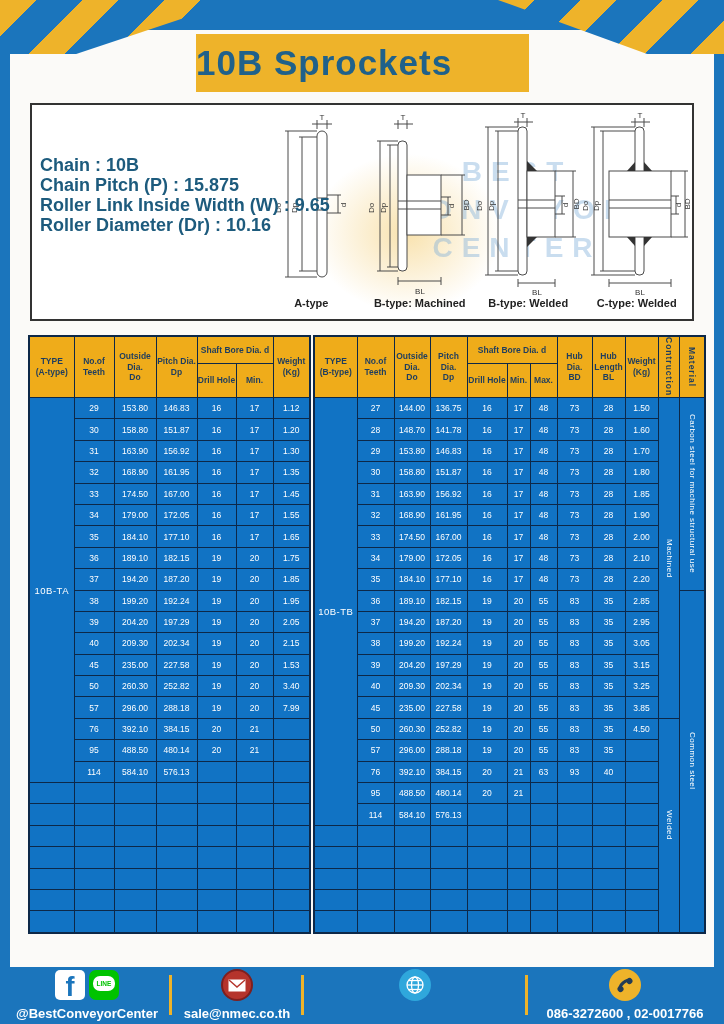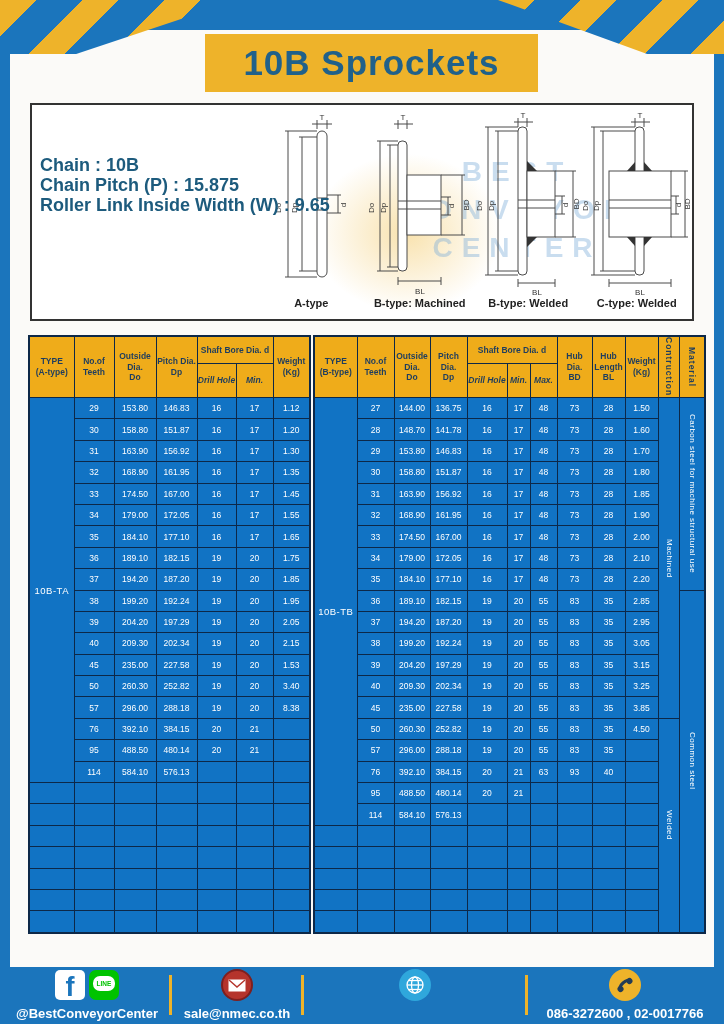--- a/index.html
+++ b/index.html
@@ -8,22 +8,22 @@
 
   
   .page{position:absolute;left:10px;top:28px;width:704px;height:939px;background:#fbfaf8;}
   .top-band{position:absolute;left:0;top:0;width:724px;height:30px;background:#1b75bc;}
   .stripe-cluster{position:absolute;top:0;height:54px;
       background:repeating-linear-gradient(135deg,#eeb32a 0 26px,#1b75bc 26px 58px);}
   .stripe-left{left:0;width:238px;clip-path:polygon(0 0,100% 0,32% 100%,0 100%);}
   .stripe-right{right:0;width:226px;clip-path:polygon(0 0,100% 0,100% 100%,66% 100%);}
 
   
-  .banner{position:absolute;left:205px;top:34px;width:333px;height:58px;background:#eeb32a;
-          display:flex;align-items:center;justify-content:center;}
+  .banner{position:absolute;left:196px;top:34px;width:333px;height:58px;background:#eeb32a;
+          display:flex;align-items:center;}
   .banner h1{margin:0;font-size:35px;font-weight:bold;color:#20618a;letter-spacing:1px;}
 
   
   .spec-box{position:absolute;left:30px;top:103px;width:664px;height:218px;background:#fff;
             border:2px solid #333;box-sizing:border-box;}
   .spec-text{position:absolute;left:8px;top:50px;z-index:2;}
   .spec-line{font-size:18px;font-weight:bold;color:#1d5b7d;line-height:20px;white-space:nowrap;}
   .watermark{position:absolute;left:330px;top:48px;width:310px;z-index:0;text-align:center;
              color:rgba(120,170,215,.4);font-weight:800;font-size:28px;letter-spacing:9px;line-height:1.35;}
   .wm-blob{position:absolute;left:280px;top:48px;width:190px;height:160px;z-index:0;
@@ -39,21 +39,21 @@
 
   
   .tbl-wrap{position:absolute;top:335px;}
   .tbl-left{left:28px;width:281px;}
   .tbl-right{left:313px;width:391px;}
   table{border-collapse:collapse;table-layout:fixed;width:100%;border:2px solid #0d2848;}
   th,td{border:1.5px solid #0d2848;overflow:hidden;}
   thead th{background:#efac1a;color:#1e3d5f;font-size:8.5px;font-weight:bold;
            white-space:pre-line;text-align:center;padding:1px 0;line-height:1.25;}
   thead tr.h1 th{height:24px;}
-  thead tr.h2 th{height:31px;font-style:italic;}
+  thead tr.h2 th{height:31px;}
   tbody td{background:#1173c4;color:#fff;font-size:8.5px;text-align:center;height:20.4px;padding:0;}
   tbody td.type{font-size:9.5px;font-weight:normal;letter-spacing:.5px;}
   .vert{writing-mode:vertical-rl;text-orientation:mixed;}
   th.vert{letter-spacing:1px;padding:0;}
   td.sect{font-size:8px;letter-spacing:.5px;line-height:1;}
 
   
   .footer{position:absolute;left:0;top:967px;width:724px;height:57px;background:#1b75bc;}
   .f-item{position:absolute;top:0;height:57px;text-align:center;}
   .f-text{position:absolute;bottom:3px;left:0;right:0;color:#fff;font-weight:bold;font-size:13px;white-space:nowrap;}
@@ -88,20 +88,21 @@
   <div class="watermark">
     <div>BEST</div>
     <div>CONVEYOR</div>
     <div>CENTER</div>
   </div>
 
   <div class="spec-text">
     <div class="spec-line">Chain : 10B</div>
     <div class="spec-line">Chain Pitch (P) : 15.875</div>
     <div class="spec-line">Roller Link Inside Width (W) : 9.65</div>
+    <div class="spec-line">Roller Diameter (Dr) : 10.16</div>
   </div>
 
   <div class="diagrams">
 
     <div class="diagram-cell">
       <svg class="dg" width="82" height="186" viewBox="0 0 82 186">
         <text x="52" y="9" text-anchor="middle">T</text>
         <line x1="42" y1="13" x2="62" y2="13"></line>
           <line x1="47" y1="9" x2="47" y2="18"></line>
           <line x1="57" y1="9" x2="57" y2="18"></line>
@@ -378,21 +379,21 @@
           <td>19</td>
           <td>20</td>
           <td>3.40</td>
         </tr>
         <tr>
           <td>57</td>
           <td>296.00</td>
           <td>288.18</td>
           <td>19</td>
           <td>20</td>
-          <td>8.38</td>
+          <td>7.99</td>
         </tr>
         <tr>
           <td>76</td>
           <td>392.10</td>
           <td>384.15</td>
           <td>20</td>
           <td>21</td>
           <td></td>
         </tr>
         <tr>

